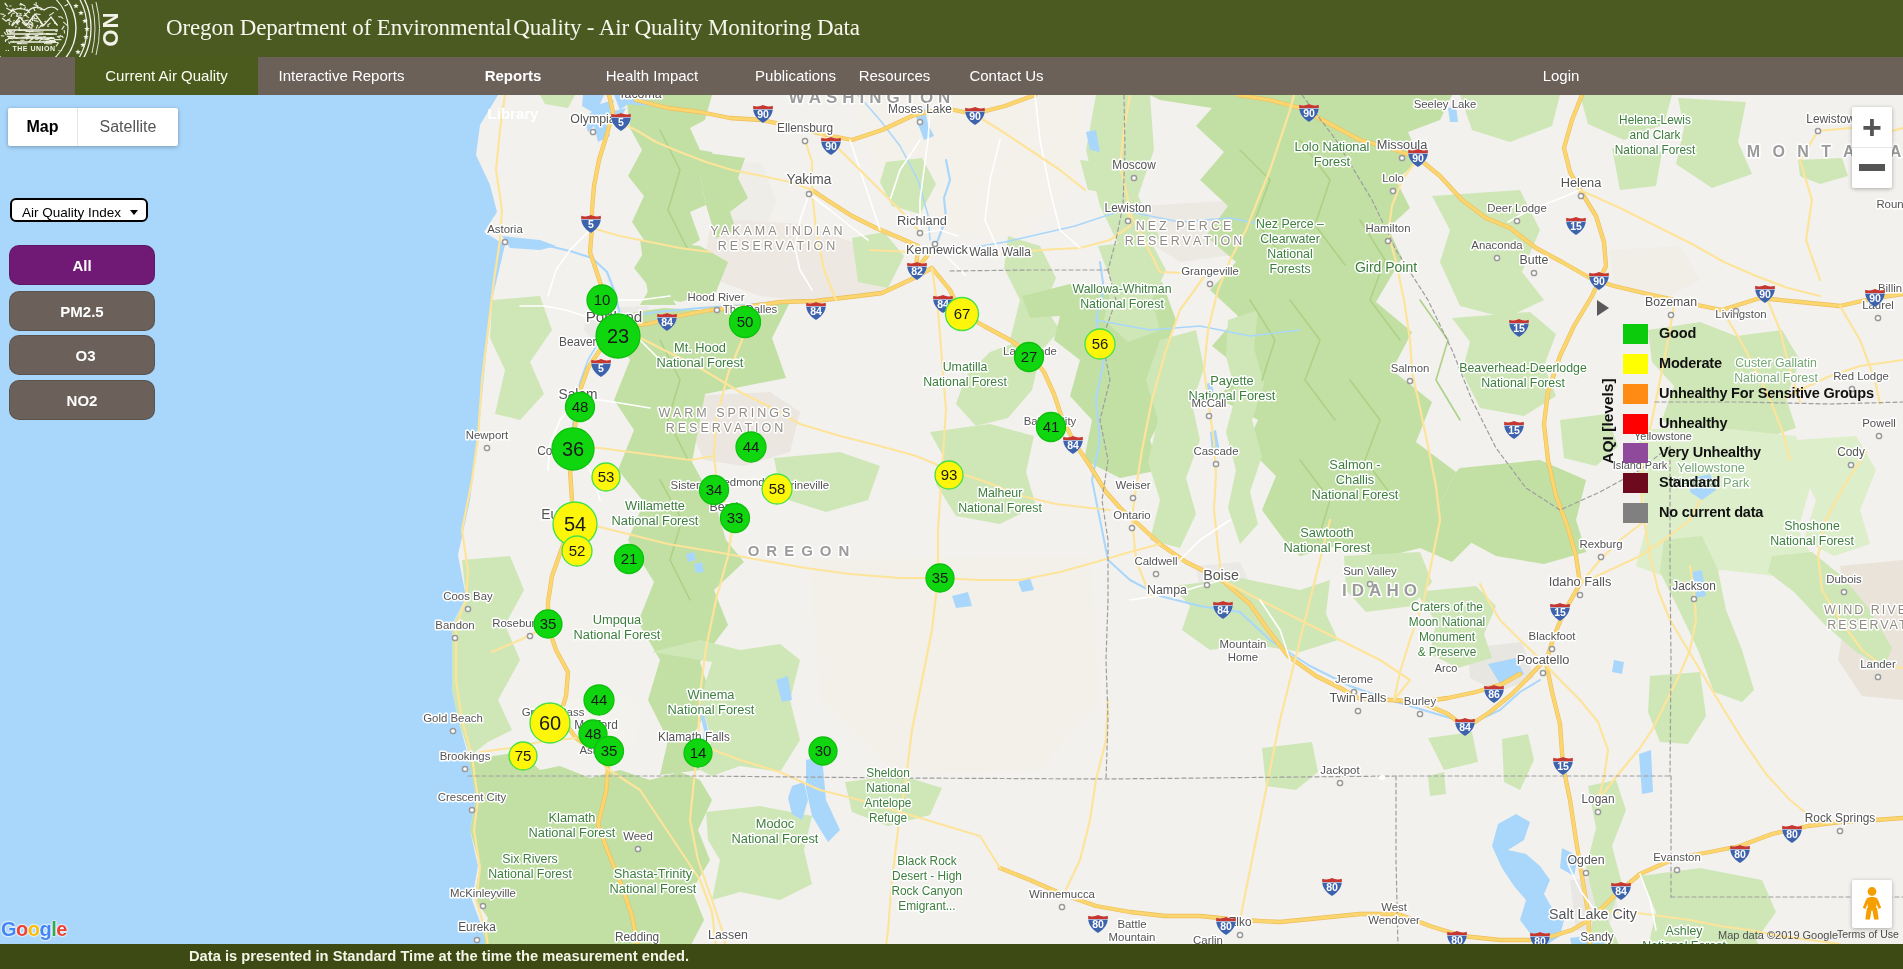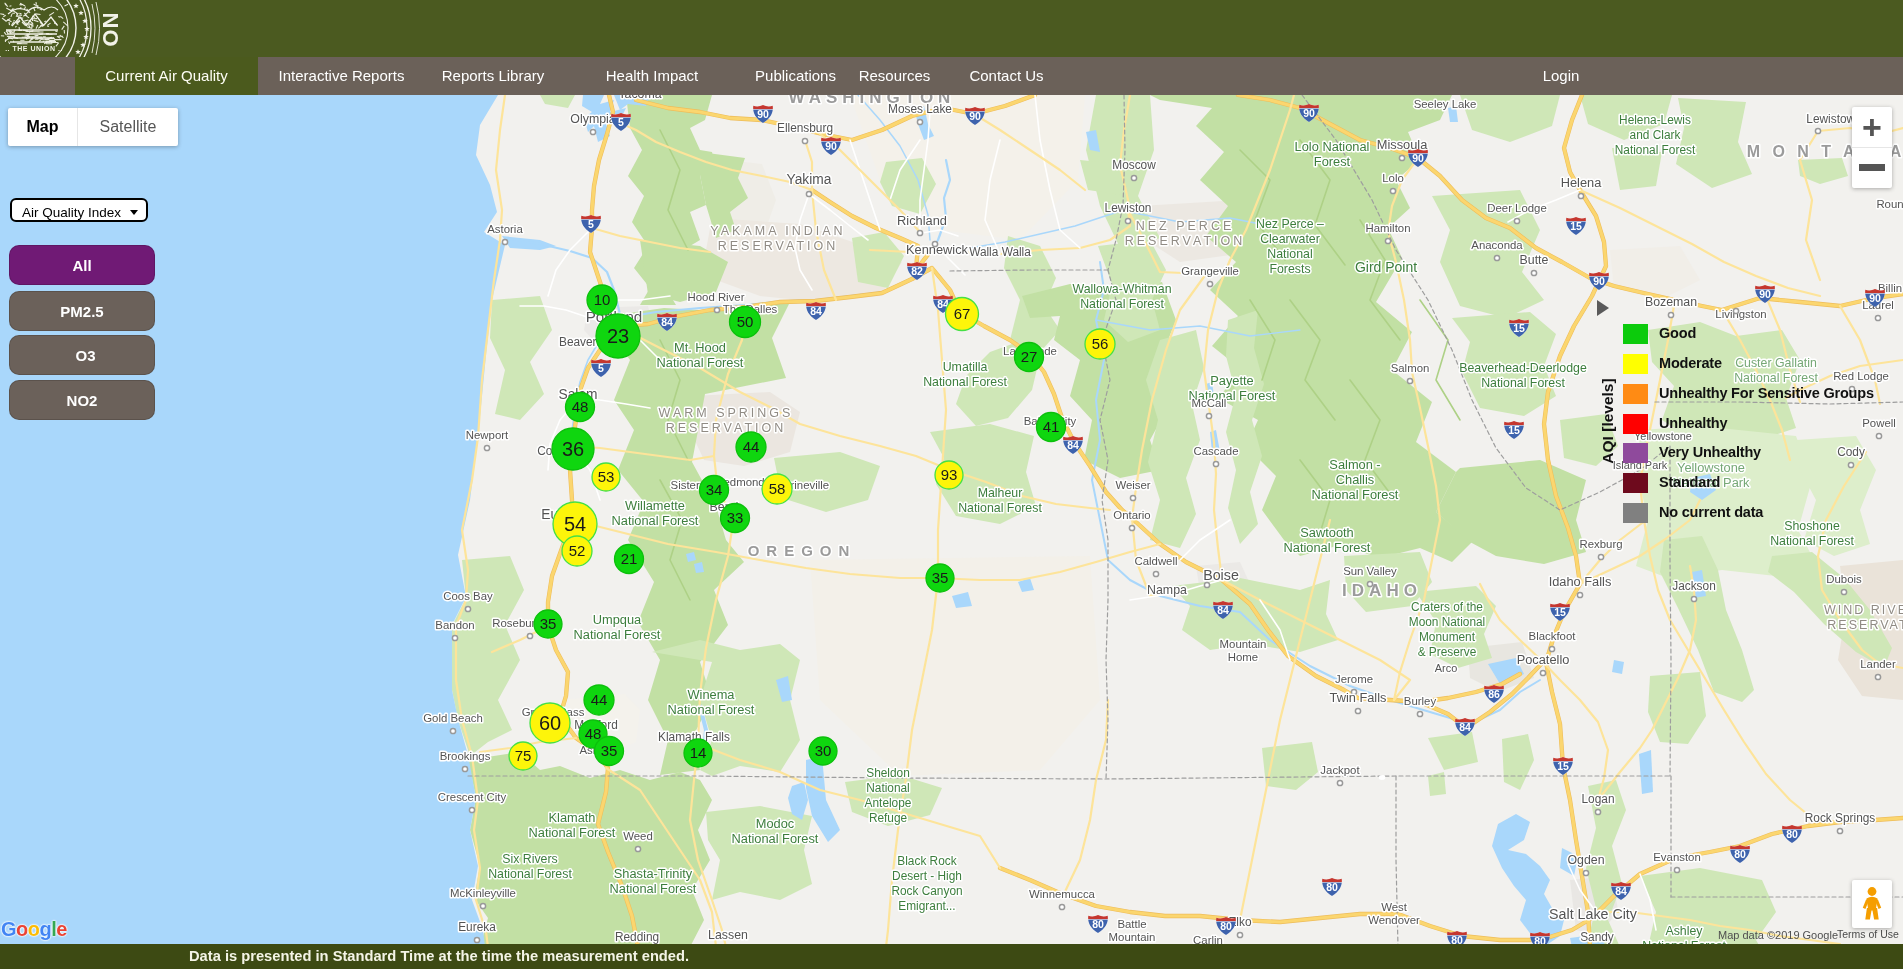--- a/index.html
+++ b/index.html
@@ -660,25 +660,26 @@
           <path transform="translate(86,37) scale(0.55)" d="M0,-5 L1.4,-1.6 5,-1.6 2.2,0.8 3.2,4.2 0,2.2 -3.2,4.2 -2.2,0.8 -5,-1.6 -1.4,-1.6 Z"></path>
           <path transform="translate(83,45) scale(0.55)" d="M0,-5 L1.4,-1.6 5,-1.6 2.2,0.8 3.2,4.2 0,2.2 -3.2,4.2 -2.2,0.8 -5,-1.6 -1.4,-1.6 Z"></path>
           <path transform="translate(78,52) scale(0.55)" d="M0,-5 L1.4,-1.6 5,-1.6 2.2,0.8 3.2,4.2 0,2.2 -3.2,4.2 -2.2,0.8 -5,-1.6 -1.4,-1.6 Z"></path>
         </g>
         <g stroke="#f2f2e8" fill="none" stroke-width="1">
           <path d="M92,4 q6,24 0,49" opacity="0.9"></path>
           <path d="M96,2 q7,26 0,53" opacity="0.9"></path>
         </g>
       </svg>
     </div>
+  <div id="title">Oregon Department of Environmental Quality - Air Quality Monitoring Data</div>
 </div>
 <div id="nav">
   <div id="tab-active">Current Air Quality</div>
   <div class="navitem" style="left:275px;width:133px;">Interactive Reports</div>
-  <div class="navitem" style="left:438px;width:110px;">Reports Library</div>
+  <div class="navitem" style="left:458px;width:110px;font-weight:bold;">Reports Library</div>
   <div class="navitem" style="left:602px;width:100px;">Health Impact</div>
   <div class="navitem" style="left:752px;width:87px;">Publications</div>
   <div class="navitem" style="left:856px;width:77px;">Resources</div>
   <div class="navitem" style="left:966px;width:81px;">Contact Us</div>
   <div class="navitem" style="left:1540px;width:42px;">Login</div>
 </div>
 
 <div id="mapsat">
     <div class="m">Map</div>
     <div class="s">Satellite</div>

